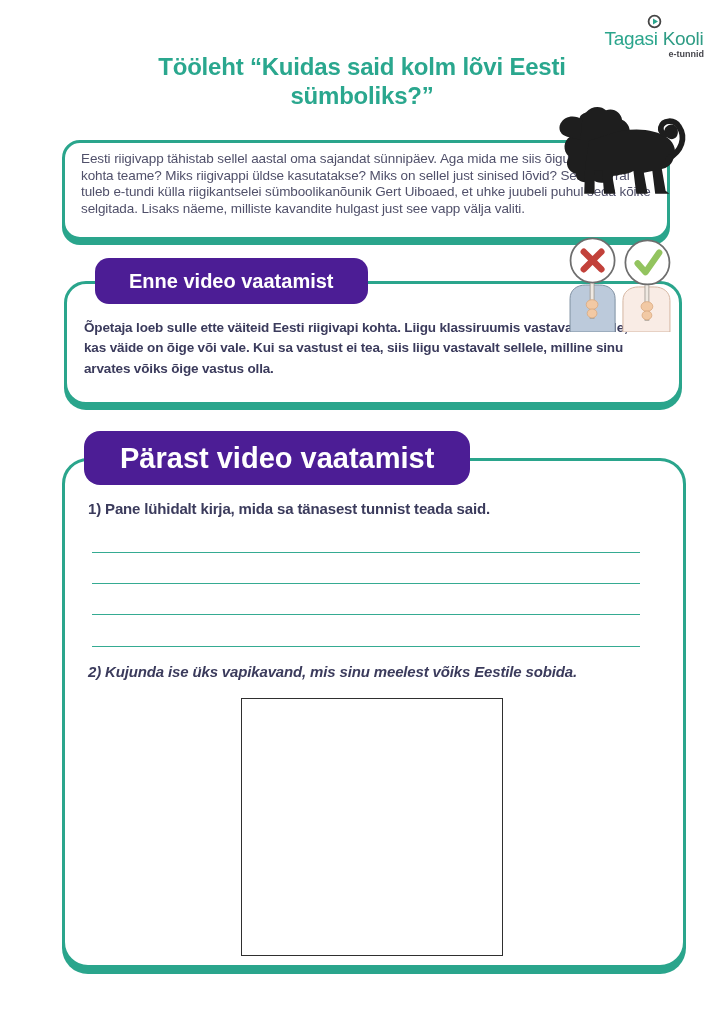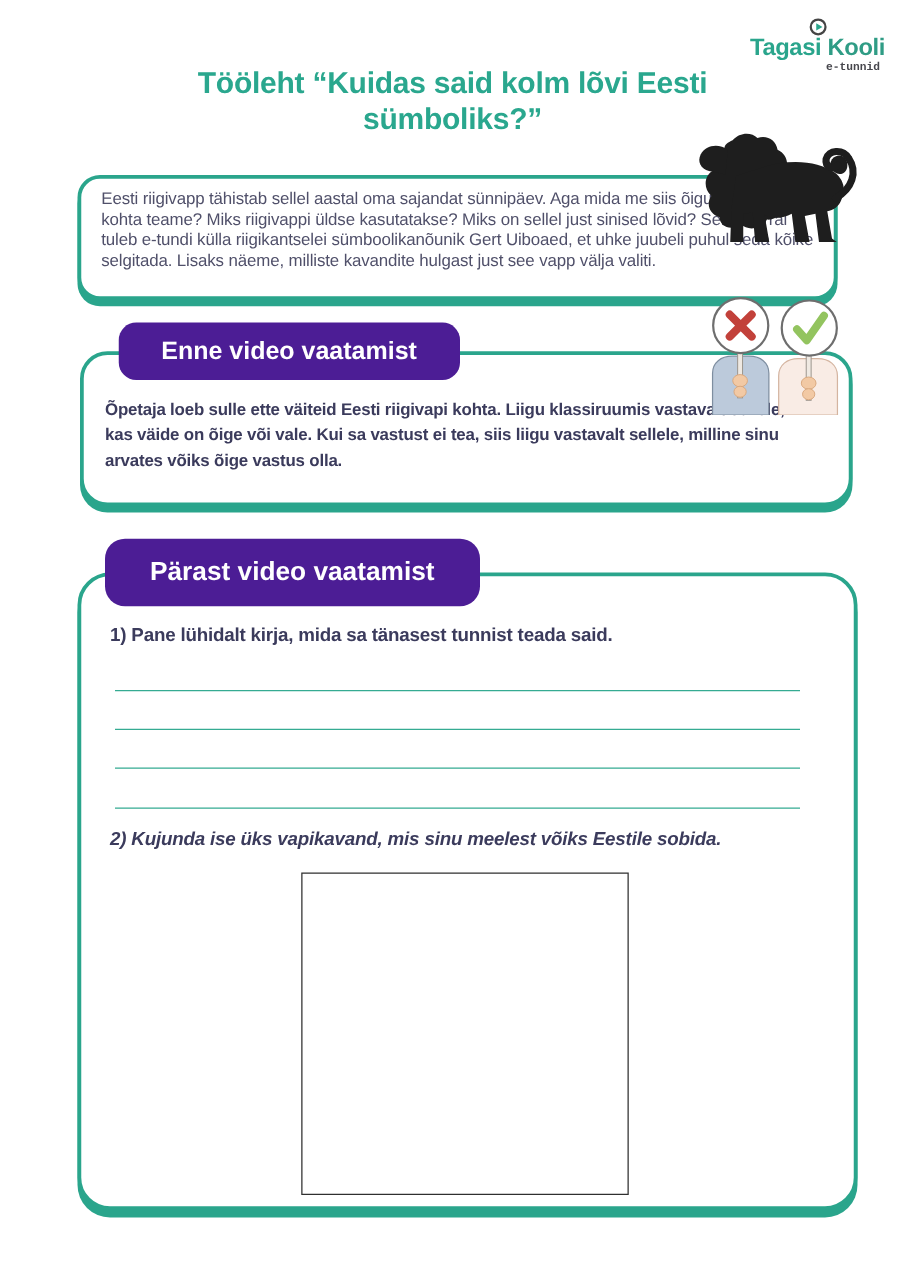--- a/index.html
+++ b/index.html
@@ -4,24 +4,24 @@
 <style>
   * { margin:0; padding:0; box-sizing:border-box; }
   html,body { background:#ffffff; }
   .page {
     position:relative; width:724px; height:1024px; background:#ffffff;
     font-family:"Liberation Sans", sans-serif; overflow:hidden; margin:0 auto;
   }
   
   .logo { position:absolute; top:14px; right:12px; width:116px; text-align:center; }
   .logo .icon-row { line-height:0; margin-bottom:-1px; }
-  .logo .brand { font-size:19px; font-weight:bold; letter-spacing:-0.3px; white-space:nowrap; }
+  .logo .brand { font-size:19px; font-weight:normal; letter-spacing:-0.3px; white-space:nowrap; }
   .logo .w1 { color:#2aa58c; }
   .logo .w2 { color:#2f9c85; }
-  .logo .sub { font-size:9px; font-weight:bold; color:#47474d; text-align:right; padding-right:8px; margin-top:-1px;font-family:Liberation Mono, monospace; }
+  .logo .sub { font-size:9px; font-weight:bold; color:#47474d; text-align:right; padding-right:8px; margin-top:-1px; }
   
   .title {
     position:absolute; top:52px; left:102px; width:520px; text-align:center;
     color:#2aa78e; font-size:24px; font-weight:bold; line-height:1.22; letter-spacing:-0.2px;
   }
   
   .lion { position:absolute; left:552px; top:104px; width:142px; height:96px; z-index:5; }
   
   .intro-box {
     position:absolute; left:62px; top:140px; width:608px; height:100px;
@@ -34,21 +34,21 @@
     position:absolute; border:3px solid #2aa58c; border-radius:22px; background:#fff;
     box-shadow:0 5px 0 0 #2aa58c; z-index:1;
   }
   .enne-box  { left:64px; top:281px; width:618px; height:124px; }
   .parast-box{ left:62px; top:458px; width:624px; height:510px; border-radius:26px; box-shadow:0 6px 0 0 #2aa58c; }
   .badge {
     position:absolute; background:#4c1d95; color:#ffffff; font-weight:bold;
     border-radius:14px; z-index:3; white-space:nowrap;
   }
   .enne-badge  { left:95px; top:258px; height:46px; line-height:46px; padding:0 34px; font-size:20px; }
-  .parast-badge{ left:84px; top:431px; height:54px; line-height:54px; padding:0 36px; font-size:21px; border-radius:16px; }
+  .parast-badge{ left:84px; top:431px; height:54px; line-height:54px; padding:0 36px; font-size:29px; border-radius:16px; }
   .enne-text {
     position:absolute; left:84px; top:318px; width:566px;
     font-size:13.5px; font-weight:bold; color:#3b3b5c; line-height:1.5; letter-spacing:-0.15px; z-index:2;
   }
   .task {
     position:absolute; left:88px; width:560px;
     font-size:15px; font-weight:bold; color:#3b3b5c; letter-spacing:-0.15px; z-index:2;
   }
   .task1 { top:500px; }
   .task2 { top:663px;font-style:italic; }

